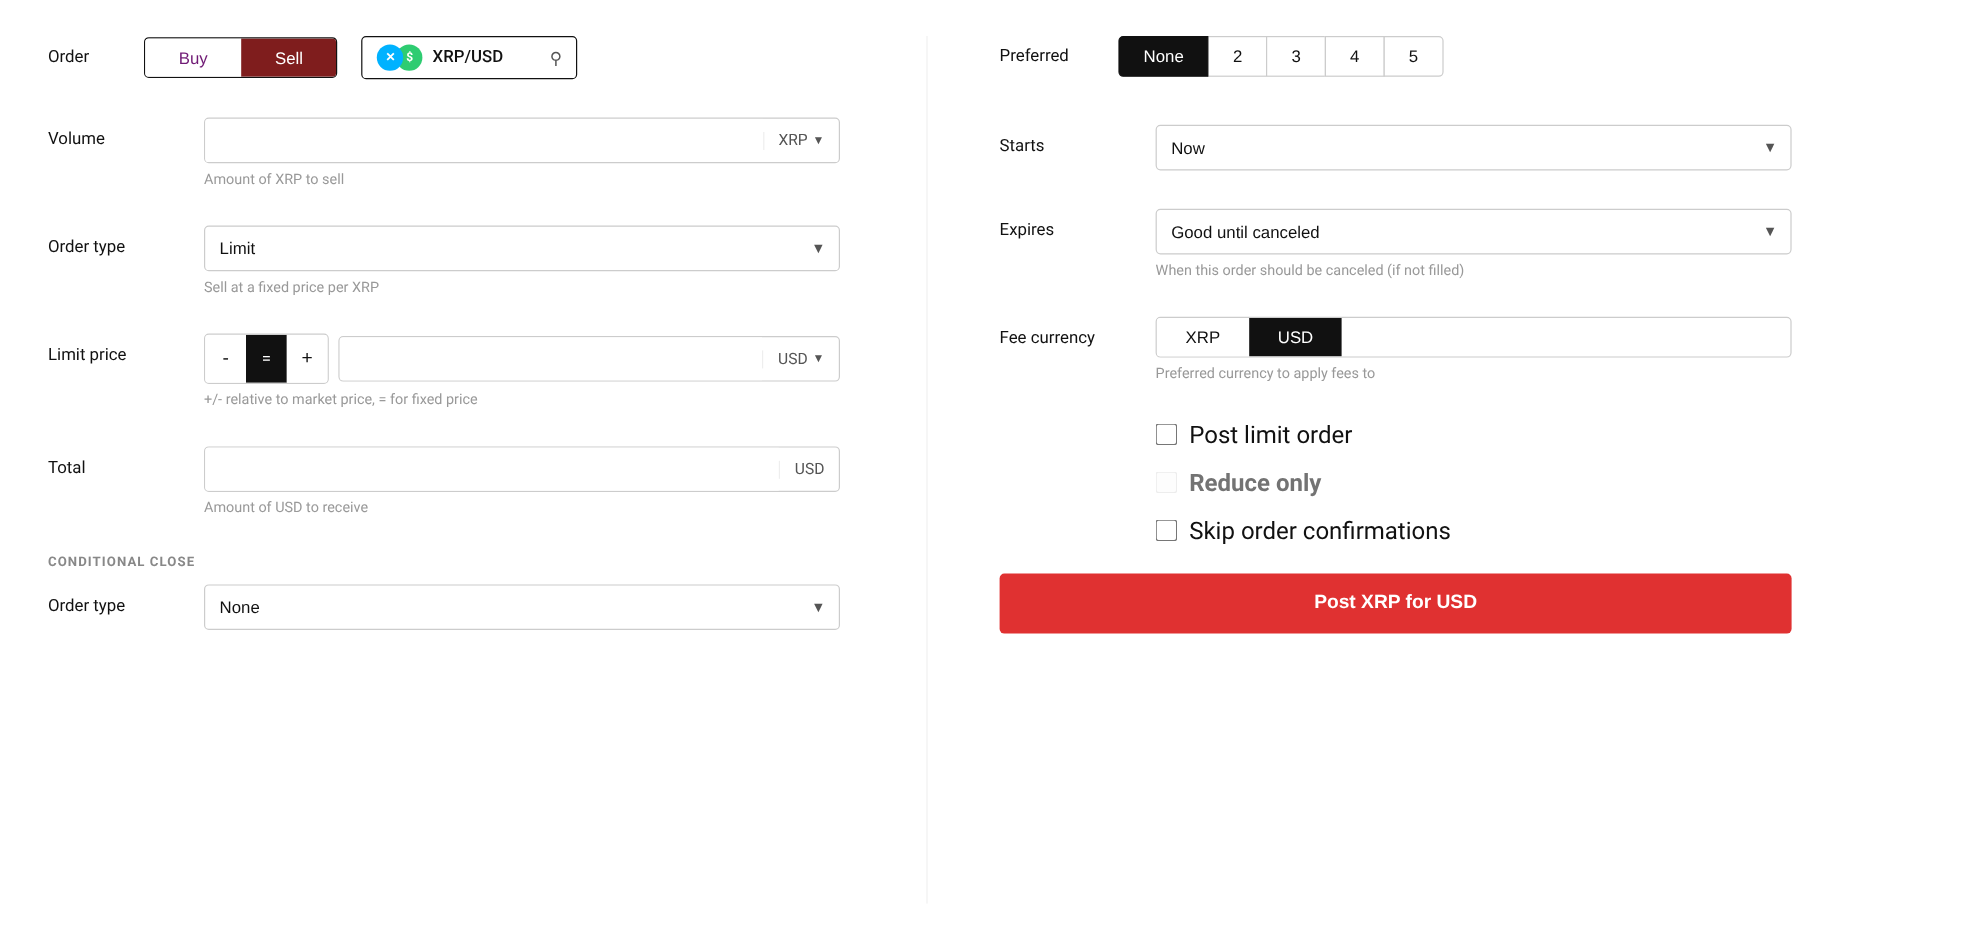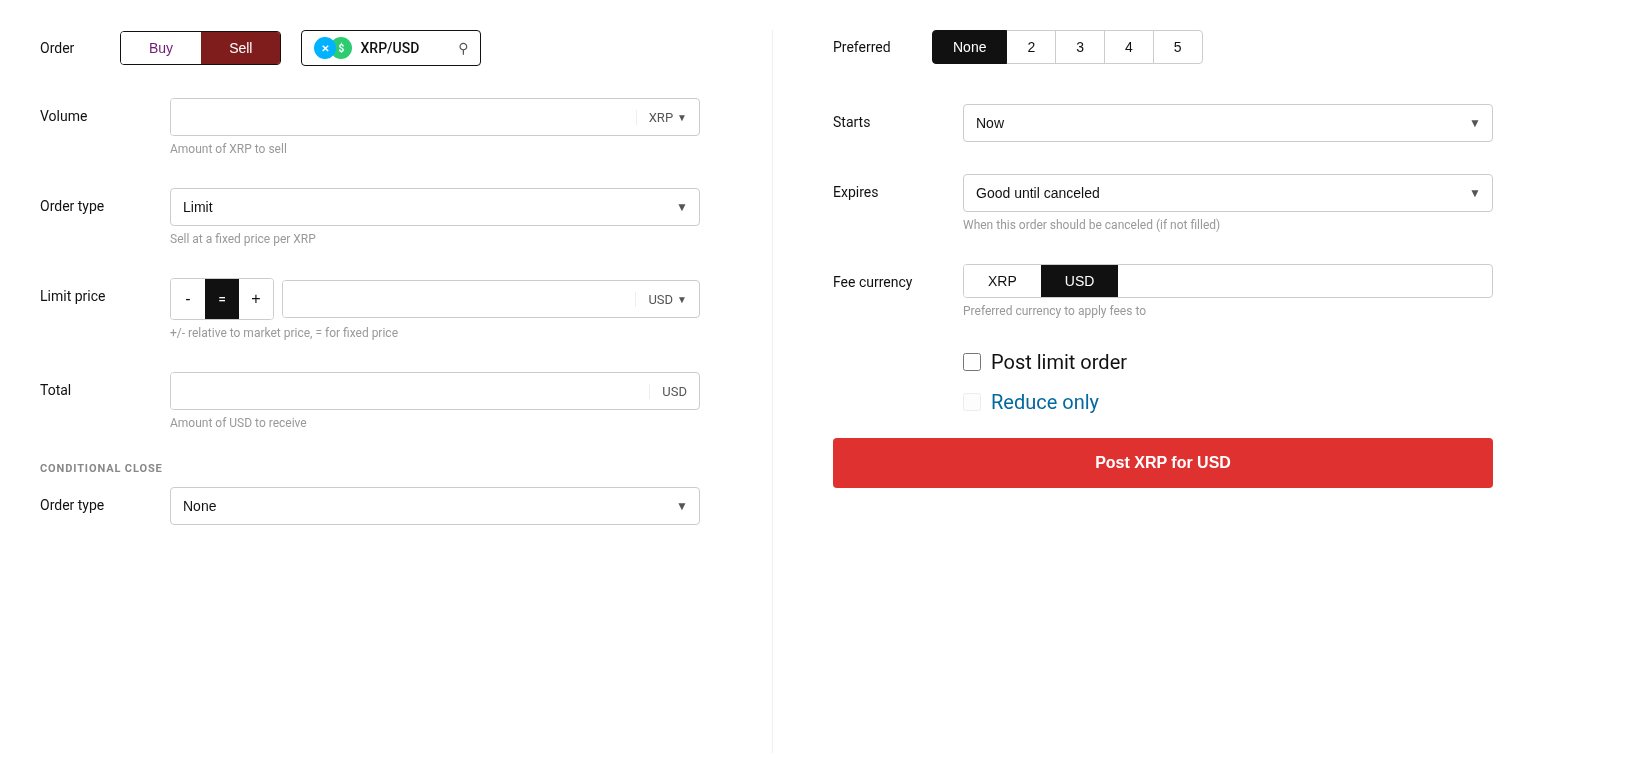--- a/index.html
+++ b/index.html
@@ -284,21 +284,22 @@
       height: 18px;
       cursor: pointer;
       accent-color: #111;
     }
     .checkbox-row label {
       font-size: 20px;
       color: #111;
       cursor: pointer;
     }
     .checkbox-row.disabled label {
-      color: #0369a1;
+      color: #737373;
+      font-weight: bold;
     }
     .checkbox-row.disabled input {
       opacity: 0.4;
     }
 
     
     .sell-btn {
       width: 100%;
       padding: 16px;
       background: #e03131;
@@ -489,20 +490,24 @@
 
     <div style="margin-top: 8px; margin-left: 130px;">
       <div class="checkbox-row">
         <input type="checkbox" id="post-limit" style="">
         <label for="post-limit">Post limit order</label>
       </div>
       <div class="checkbox-row disabled">
         <input type="checkbox" id="reduce-only" disabled="" style="">
         <label for="reduce-only">Reduce only</label>
       </div>
+      <div class="checkbox-row">
+        <input type="checkbox" id="skip-confirm" style="">
+        <label for="skip-confirm">Skip order confirmations</label>
+      </div>
     </div>
 
     <div style="margin-top: 16px;">
       <button class="sell-btn">Post XRP for USD</button>
     </div>
 
   </div>
 </div>
 
 </body></html>

